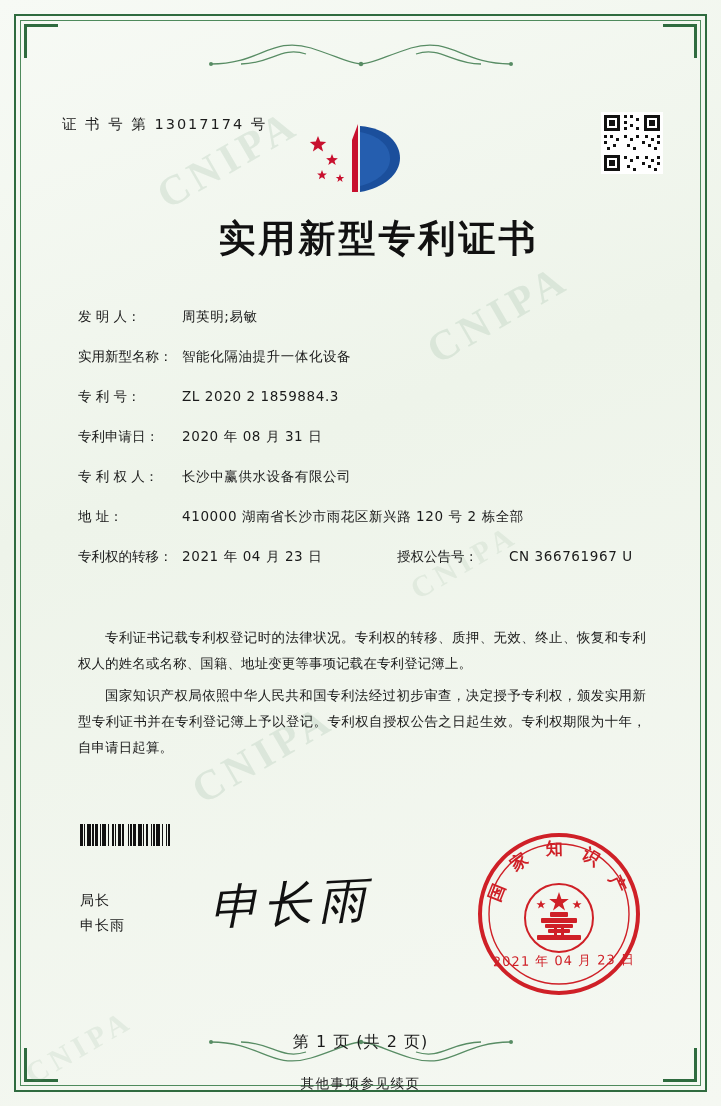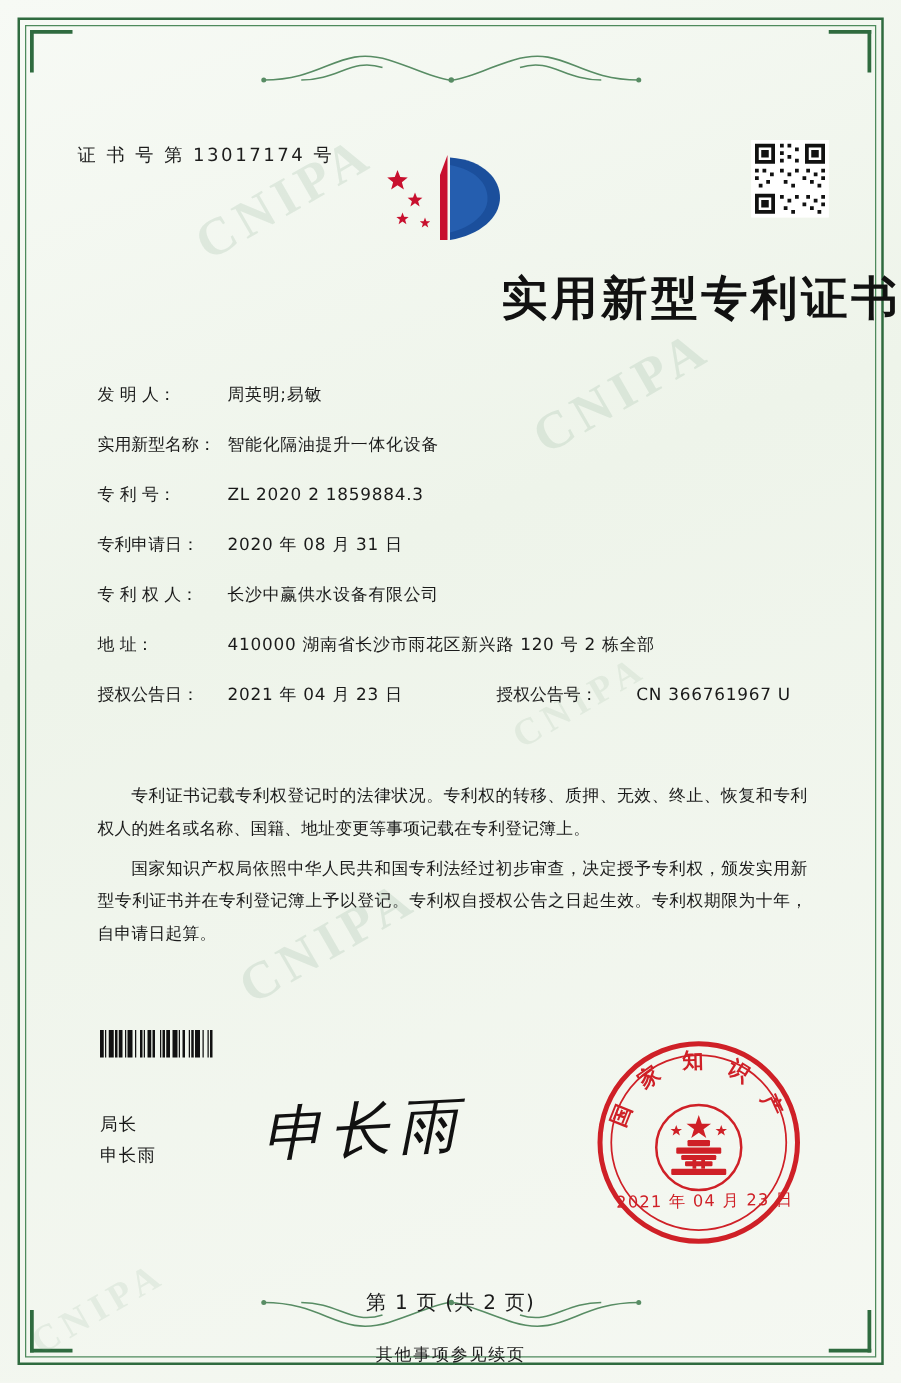--- a/index.html
+++ b/index.html
@@ -103,21 +103,21 @@
     transform: translateX(-50%);
     top: 118px;
     width: 130px;
     height: 80px;
   }
 
   .title {
     position: absolute;
     left: 0; right: 0;
     top: 214px;
-    text-align: right;
+    text-align: center;
     font-size: 37px;
     font-weight: bold;
     letter-spacing: 3px;
     color: #111;
     font-family: "DejaVu Sans", "Liberation Sans", sans-serif;
     padding-left: 36px;
   }
 
   .fields {
     position: absolute;
@@ -385,21 +385,21 @@
       <div class="field-label">专 利 权 人：</div>
       <div class="field-value">长沙中赢供水设备有限公司</div>
     </div>
 
     <div class="field-row">
       <div class="field-label">地      址：</div>
       <div class="field-value">410000 湖南省长沙市雨花区新兴路 120 号 2 栋全部</div>
     </div>
 
     <div class="field-row dual">
-      <div class="field-label">授权公告日：</div>
+      <div class="field-label">专利权的转移：</div>
       <div class="field-value">2021 年 04 月 23 日</div>
       <div class="sub-label">授权公告号：</div>
       <div class="sub-value">CN 366761967 U</div>
     </div>
 
   </div>
 
   <div class="paragraphs">
     <p>专利证书记载专利权登记时的法律状况。专利权的转移、质押、无效、终止、恢复和专利权人的姓名或名称、国籍、地址变更等事项记载在专利登记簿上。</p>
     <p>国家知识产权局依照中华人民共和国专利法经过初步审查，决定授予专利权，颁发实用新型专利证书并在专利登记簿上予以登记。专利权自授权公告之日起生效。专利权期限为十年，自申请日起算。</p>

